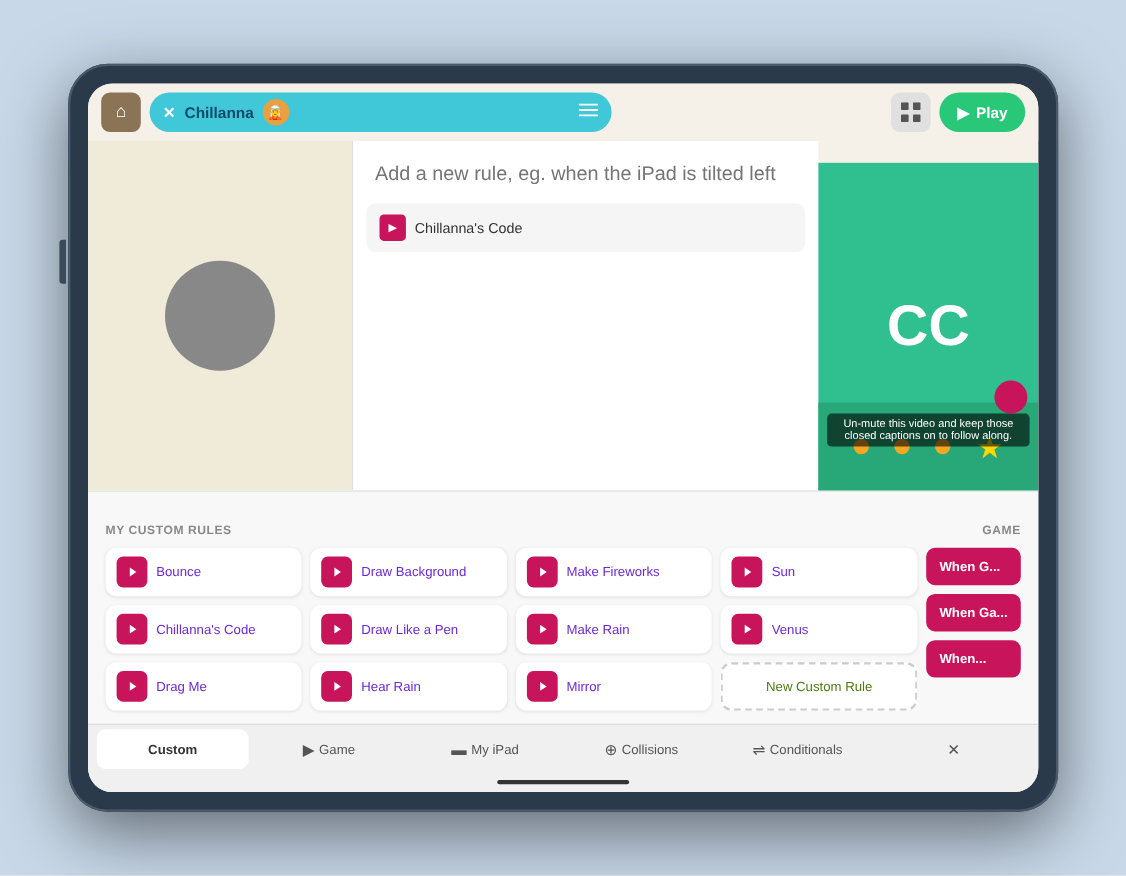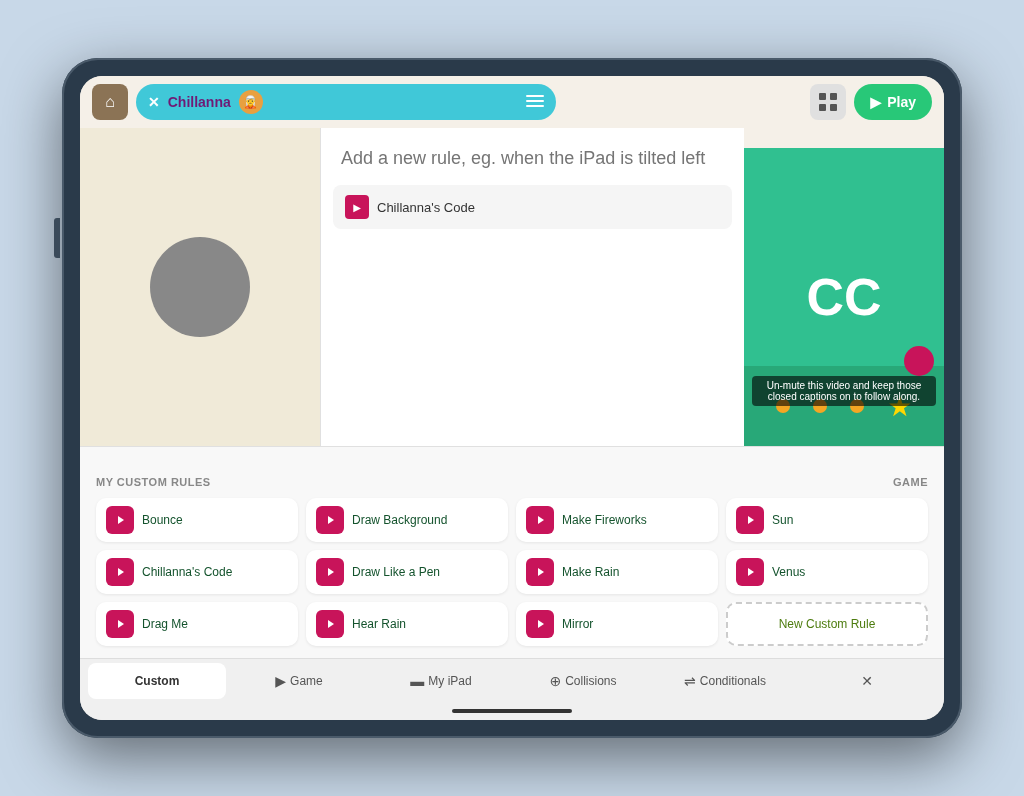--- a/index.html
+++ b/index.html
@@ -71,21 +71,21 @@
       flex: 1;
       max-width: 420px;
     }
     .tab-x {
       color: white;
       font-weight: bold;
       font-size: 14px;
       cursor: pointer;
     }
     .tab-name {
-      color: #701a75;
+      color: #0c4a6e;
       font-weight: 600;
       font-size: 14px;
     }
     .tab-avatar {
       width: 24px;
       height: 24px;
       background: #e8a040;
       border-radius: 50%;
       display: flex;
       align-items: center;
@@ -299,21 +299,21 @@
       content: '';
       width: 0;
       height: 0;
       border-left: 6px solid white;
       border-top: 4px solid transparent;
       border-bottom: 4px solid transparent;
       margin-left: 2px;
     }
     .rule-card-name {
       font-size: 12px;
-      color: #14532d;
+      color: #6d28d9;
       font-weight: 500;
     }
     .new-rule-card {
       background: white;
       border: 2px dashed #ccc;
       border-radius: 10px;
       padding: 8px 10px;
       display: flex;
       align-items: center;
       justify-content: center;
@@ -500,20 +500,25 @@
           </div>
           <div class="rule-card">
             <div class="rule-card-icon"></div>
             <span class="rule-card-name">Mirror</span>
           </div>
           <div class="new-rule-card">
             <span class="new-rule-label">New Custom Rule</span>
           </div>
         </div>
 
+        <div class="game-col">
+          <div class="game-btn">When G...</div>
+          <div class="game-btn">When Ga...</div>
+          <div class="game-btn">When...</div>
+        </div>
       </div>
     </div>
 
     <div class="tab-bar">
       <div class="tab-item active">
         <span>Custom</span>
       </div>
       <div class="tab-item">
         <span class="tab-icon">▶</span>
         <span>Game</span>

